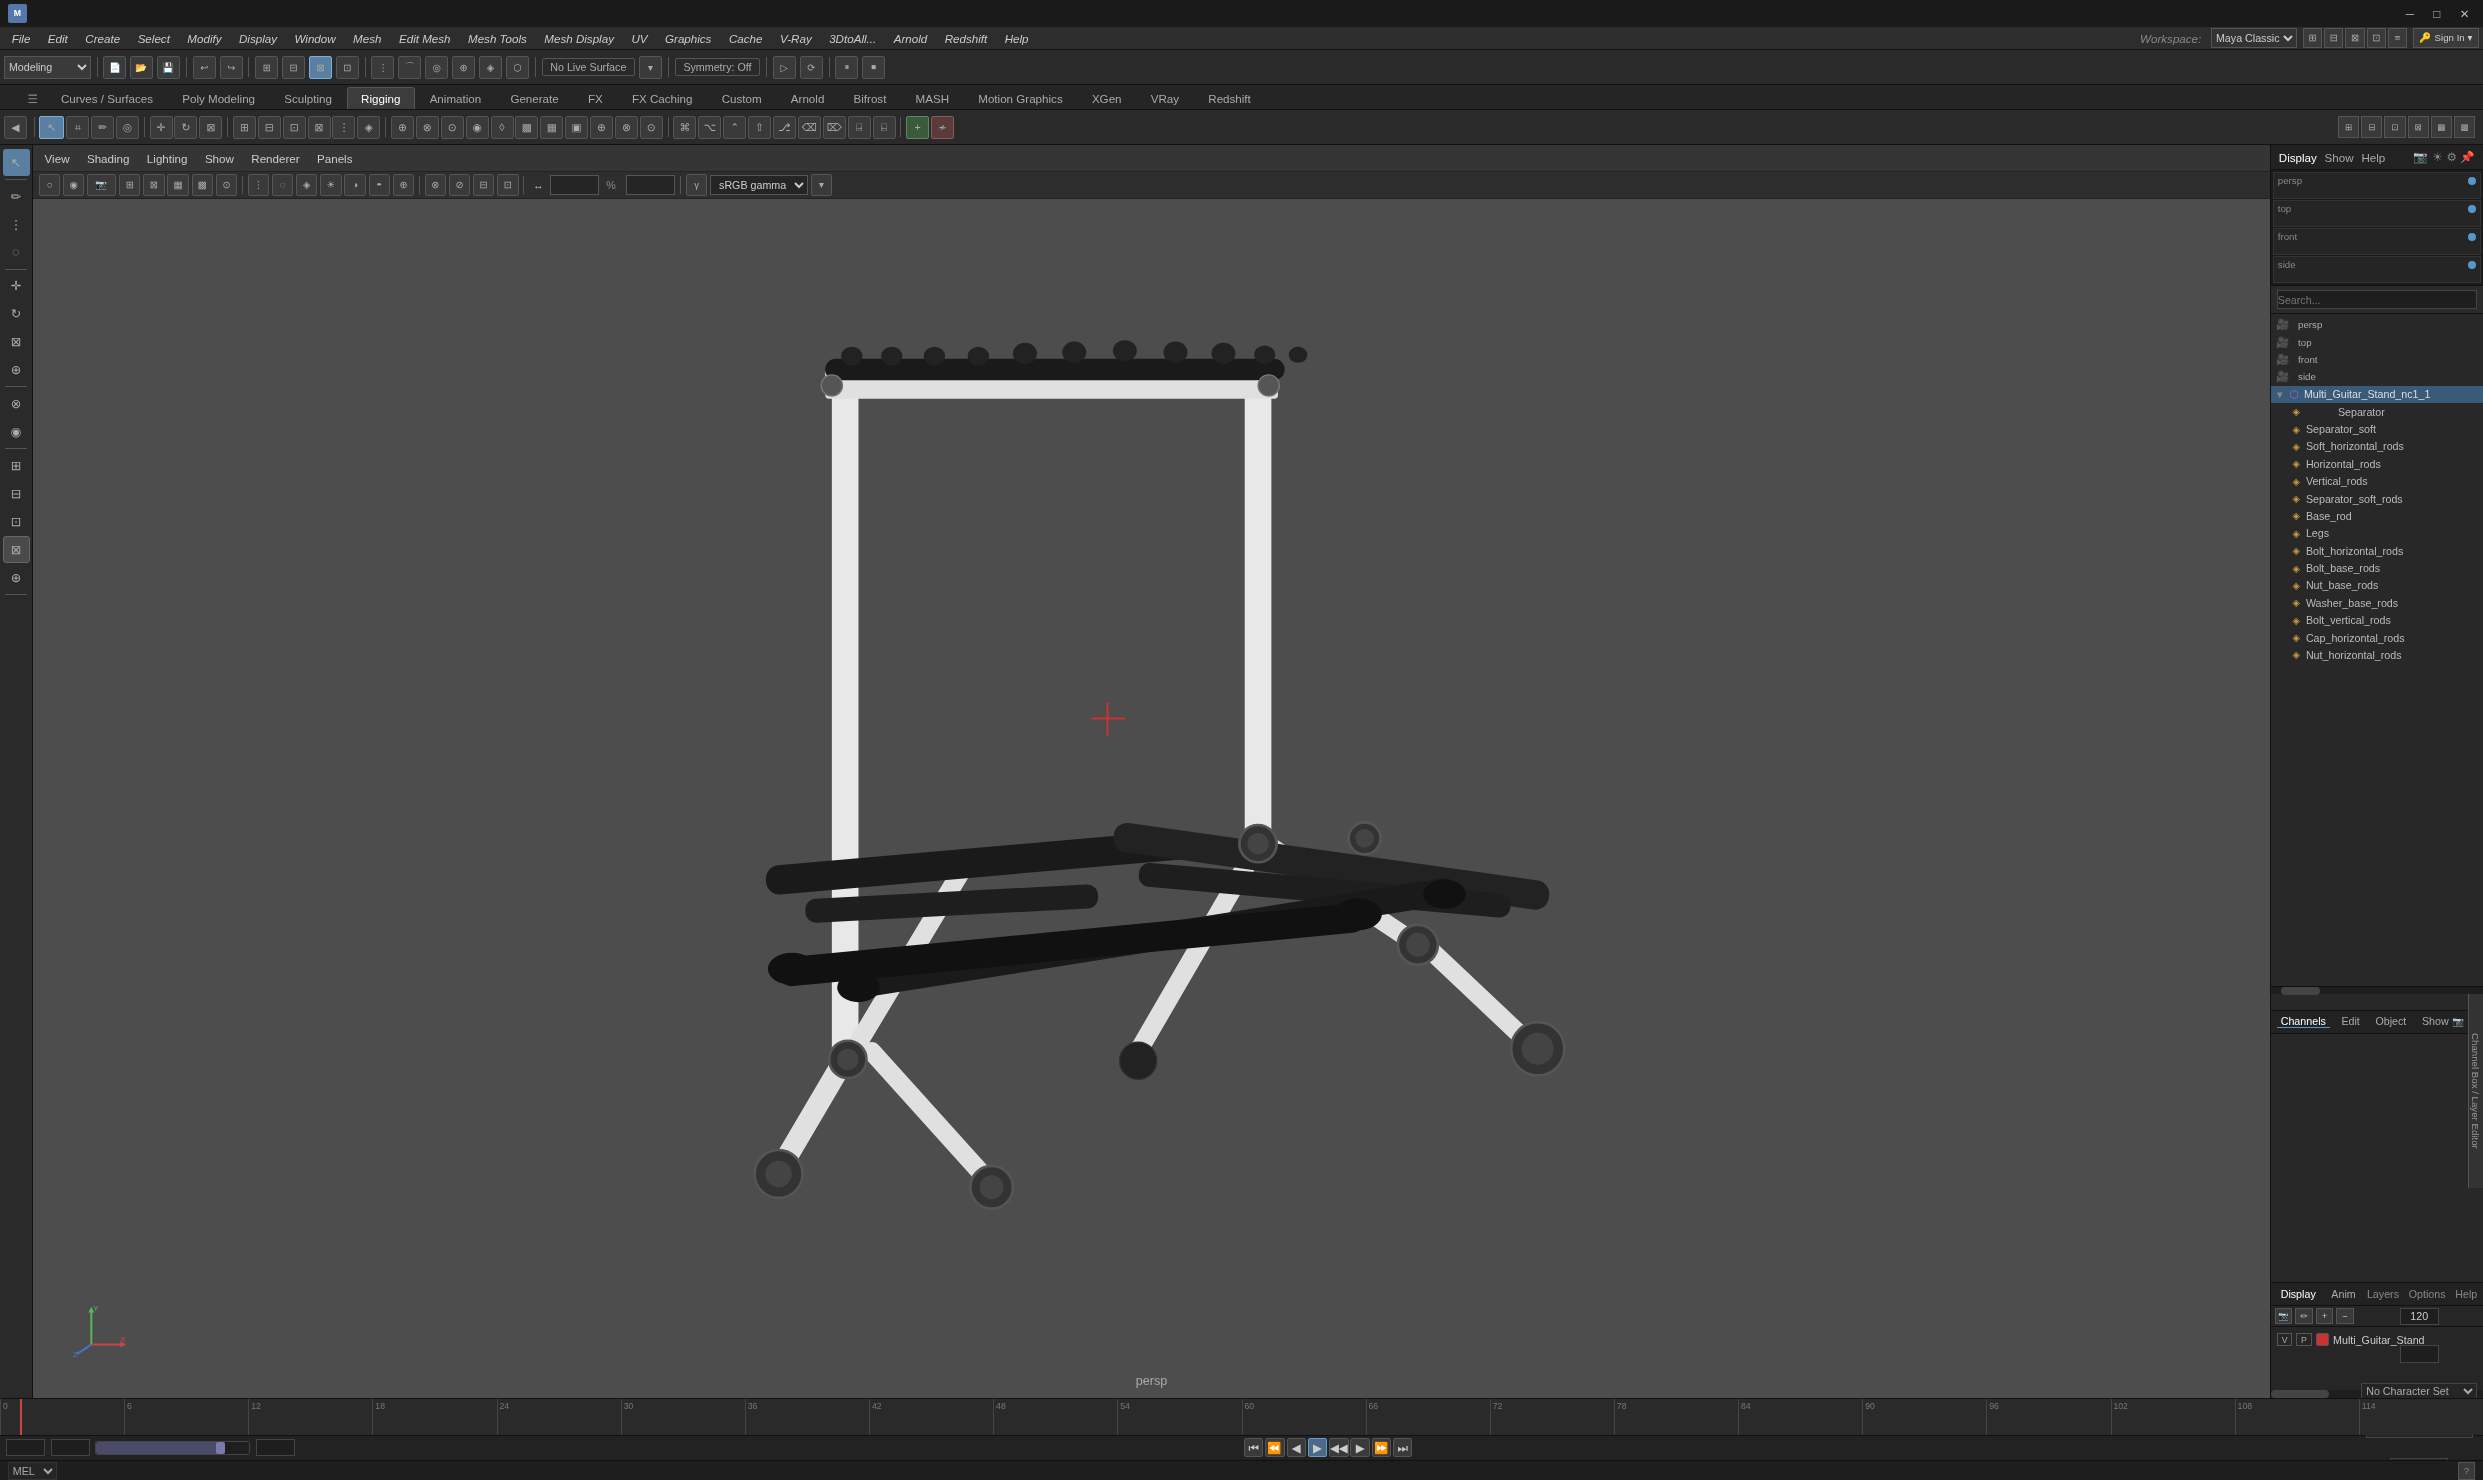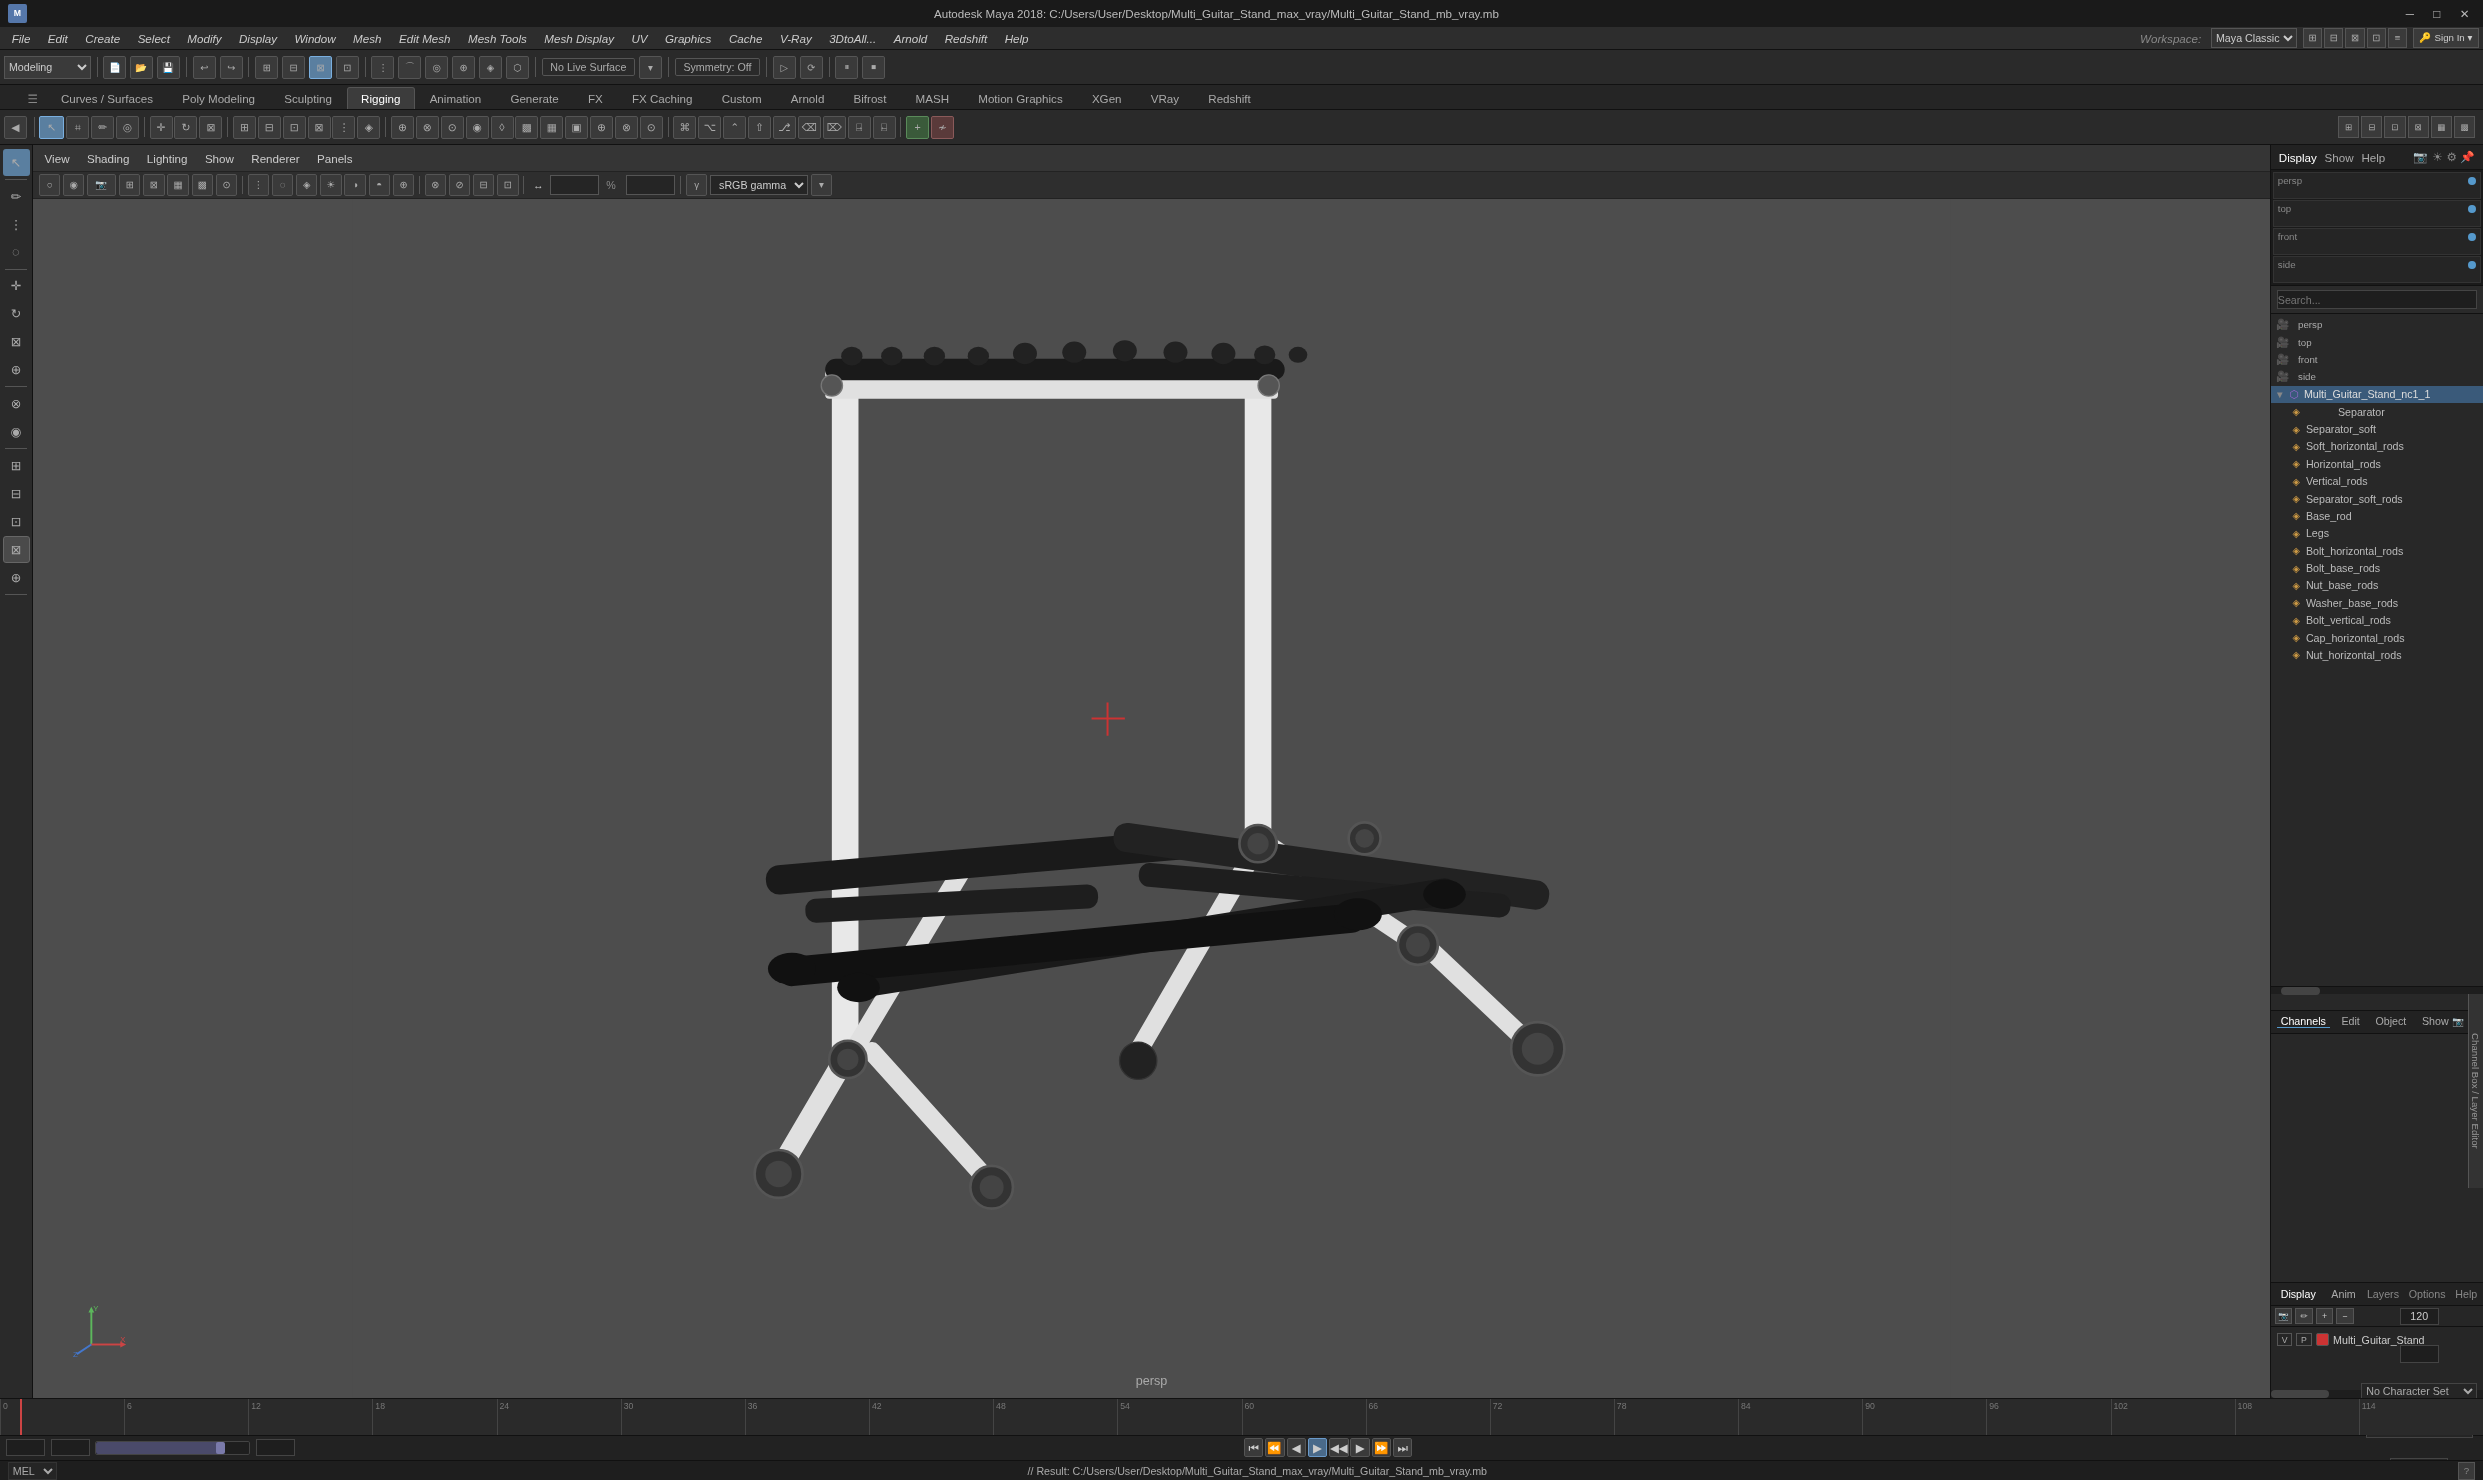--- a/index.html
+++ b/index.html
@@ -284,21 +284,20 @@
       padding: 1.9px 7.8px; border-radius: 1.9px; cursor: pointer;
     }
   </style>
 </head>
 <body>
 
 <div id="app">
 
   <div id="titlebar">
     <div style="width:19.4px;height:19.4px;background:#5577aa;border-radius:1.9px;display:flex;align-items:center;justify-content:center;font-size:8.7px;font-weight:bold;color:#fff;margin-right:5.8px;">M</div>
-    <div class="title">Autodesk Maya 2018: C:/Users/User/Desktop/Multi_Guitar_Stand_max_vray/Multi_Guitar_Stand_mb_vray.mb</div>
     <div class="win-controls">
       <span>─</span>
       <span>□</span>
       <span class="close">✕</span>
     </div>
   </div>
 
   <div id="menubar">
     <span>File</span>
     <span>Edit</span>
@@ -905,19 +904,18 @@
     </div>
   </div>
 
   <div id="statusbar">
     <div class="sb-left">
       <select style="height:17.5px;background:#252525;border:1px solid #333;color:#aaa;font-size:10.7px;width:49px;">
         <option>MEL</option>
         <option>Python</option>
       </select>
     </div>
-    <div class="sb-result">// Result: C:/Users/User/Desktop/Multi_Guitar_Stand_max_vray/Multi_Guitar_Stand_mb_vray.mb</div>
     <div class="sb-right">
       <div style="width:17.5px;height:17.5px;background:#3a3a3a;border:1px solid #555;display:flex;align-items:center;justify-content:center;cursor:pointer;font-size:9.7px;">?</div>
     </div>
   </div>
 </div>
 
 
 </body></html>

